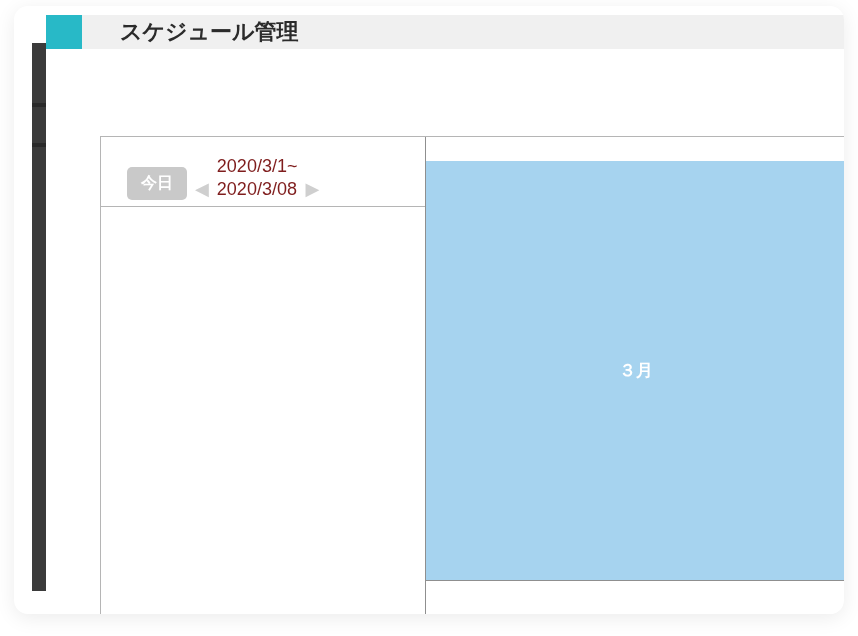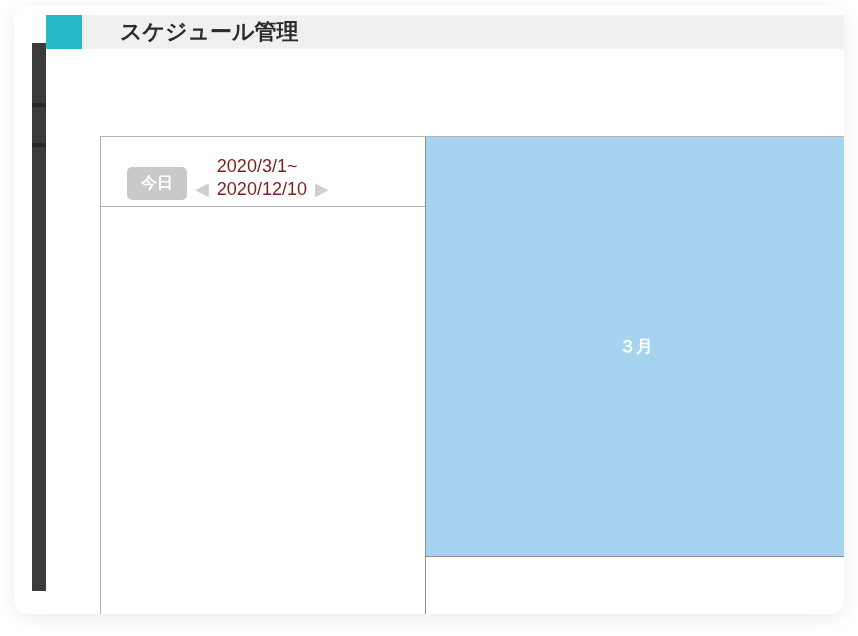--- a/index.html
+++ b/index.html
@@ -44,21 +44,21 @@
     position: absolute;
     left: 86px; top: 130px;
     width: 744px;
     border: 1px solid #b5b5b5;
     border-right: none;
   }
   .gantt .row { display: flex; }
 
   .left-col { width: 324px; flex: 0 0 324px; min-height: 30px; position: relative; }
   .right-col { width: 420px; flex: 0 0 420px; min-height: 30px; position: relative;
-               border-left: 1px solid #8f8f8f; }
+               border-left: 1px solid #8f8f8f; margin-top: 24px; }
 
   
   .month-row .left-col {
     background: #ffffff;
     border-bottom: 1px solid #b5b5b5;
     display:flex; align-items:flex-end; padding: 6px 10px;
   }
   .today-btn {
     background: #c9c9c9; color:#ffffff;
     border-radius: 5px; padding: 6px 14px; font-size: 16px;
@@ -90,21 +90,21 @@
   </div>
 
   <div class="gantt">
 
     <div class="row month-row">
       <div class="left-col" style="height:70px">
         <button class="today-btn">今日</button>
         <span class="nav-tri">◀</span>
         <div class="date-range">
           <div>2020/3/1~</div>
-          <div>2020/12/10</div>
+          <div>2020/3/08</div>
         </div>
         <span class="nav-tri">▶</span>
       </div>
       <div style="width:420px; flex:0 0 420px; border-left:1px solid #8f8f8f; display:flex; flex-direction:column;">
         <div class="right-col" style="border-left:none;">３月</div>
         <div class="right-col" style="border-left:none; height:44px; border-bottom:1px solid #b5b5b5; background:#fff;" id="day-header"></div>
       </div>
     </div>
 
   </div>

